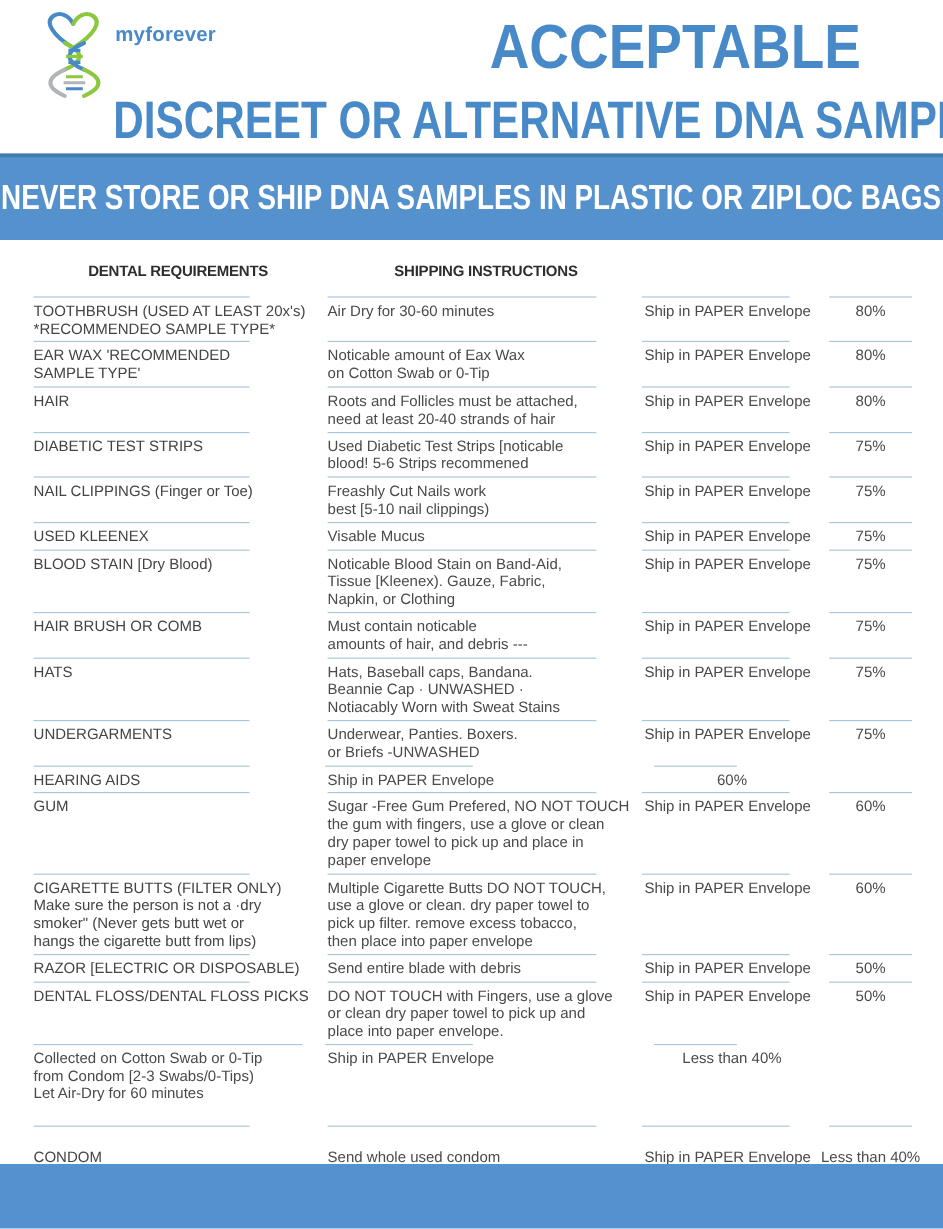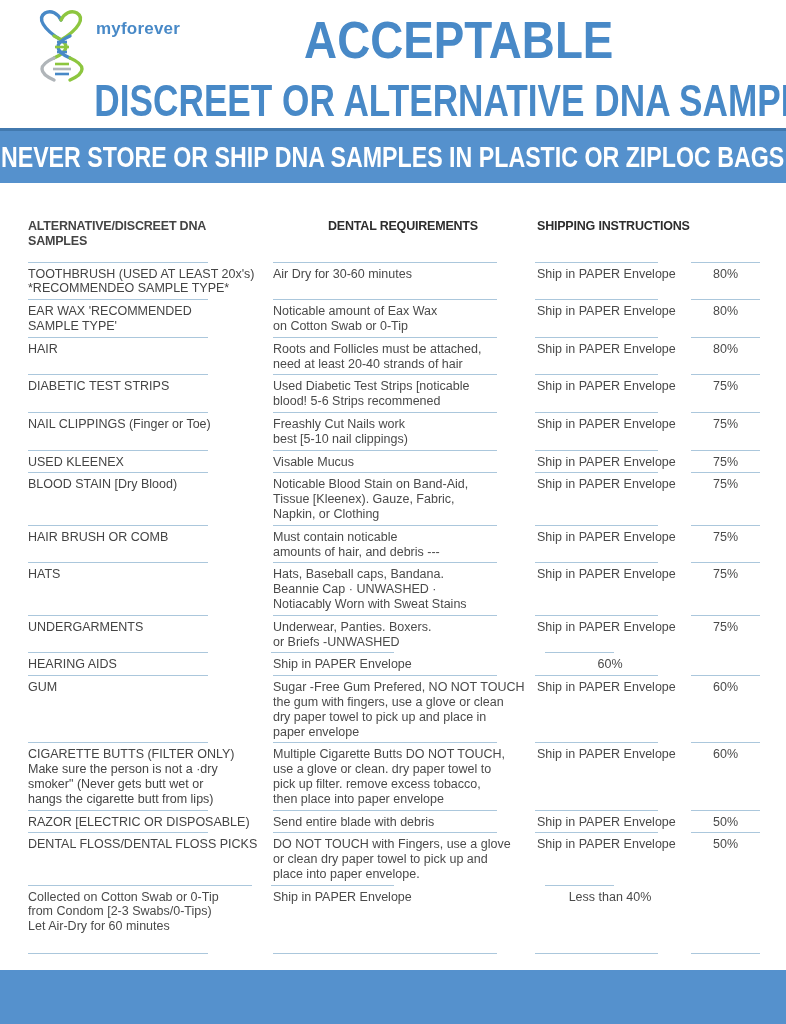--- a/index.html
+++ b/index.html
@@ -7,29 +7,29 @@
   .page { position:relative; width:786px; height:1024px; background:#fff; overflow:hidden;text-decoration:underline; }
 
   
   .header { position:relative; height:128px; }
   .logo { position:absolute; left:30px; top:6px; display:flex; align-items:flex-start; }
   .logo-text { margin-left:4px; margin-top:14px; color:#4889c7; line-height:1; }
   .logo-top { font-size:17px; font-weight:bold; letter-spacing:0.2px; }
   .logo-main { font-size:37px; font-weight:bold; letter-spacing:0.5px; margin-top:1px; }
   .logo-reg { font-size:10px; vertical-align:2px; font-weight:normal; }
 
-  .title1-wrap { position:absolute; left:180px; right:48px; top:10px; text-align:center; }
+  .title1-wrap { position:absolute; left:180px; right:48px; top:10px; text-align:right; }
   .title1 { display:inline-block; font-size:52px; font-weight:bold; color:#4889c7;
             transform:scaleX(0.88); transform-origin:center; letter-spacing:0px; }
   .title2-wrap { position:absolute; left:0; right:0; top:76px; text-align:center; }
   .title2 { display:inline-block; font-size:44px; font-weight:bold; color:#4889c7;
             transform:scaleX(0.80); transform-origin:center; white-space:nowrap; }
 
   
-  .banner { position:absolute; left:0; top:128px; width:786px; height:55px;
+  .banner { position:absolute; left:0; top:128px; width:786px; height:72px;
             background:#5591cd; border-top:3px solid #4279ae;
             display:flex; align-items:center; justify-content:center; }
   .banner-text { color:#ffffff; font-size:29px; font-weight:bold; white-space:nowrap;
                  transform:scaleX(0.80); transform-origin:center; }
 
   
   .table { position:absolute; left:28px; top:213px; width:740px; color:#4a4a4a; }
   .trow { display:grid; grid-template-columns:245px 264px 146px 85px; }
   .thead { font-weight:bold; color:#2d2d2d; font-size:12.5px; letter-spacing:-0.2px; padding-bottom:10px; }
   .thead .cell { padding-top:6px; }
@@ -81,21 +81,20 @@
     <div class="title1-wrap"><span class="title1">ACCEPTABLE</span></div>
     <div class="title2-wrap"><span class="title2">DISCREET OR ALTERNATIVE DNA SAMPLES</span></div>
   </div>
 
   <div class="banner">
     <span class="banner-text">NEVER STORE OR SHIP DNA SAMPLES IN PLASTIC OR ZIPLOC BAGS</span>
   </div>
 
   <div class="table">
     <div class="trow thead">
-      <div class="cell c1">ALTERNATIVE/DISCREET DNA SAMPLES</div>
       <div class="cell c2 h2">DENTAL REQUIREMENTS</div>
       <div class="cell c3 h3">SHIPPING INSTRUCTIONS</div>
     </div>
 
     <div class="trow">
       <div class="cell c1 pre"><span class="rule"></span>TOOTHBRUSH (USED AT LEAST 20x's)
 *RECOMMENDEO SAMPLE TYPE*</div>
       <div class="cell c2 pre"><span class="rule"></span>Air Dry for 30-60 minutes</div>
       <div class="cell c3"><span class="rule"></span>Ship in PAPER Envelope</div>
       <div class="cell c4"><span class="rule"></span>80%</div>

